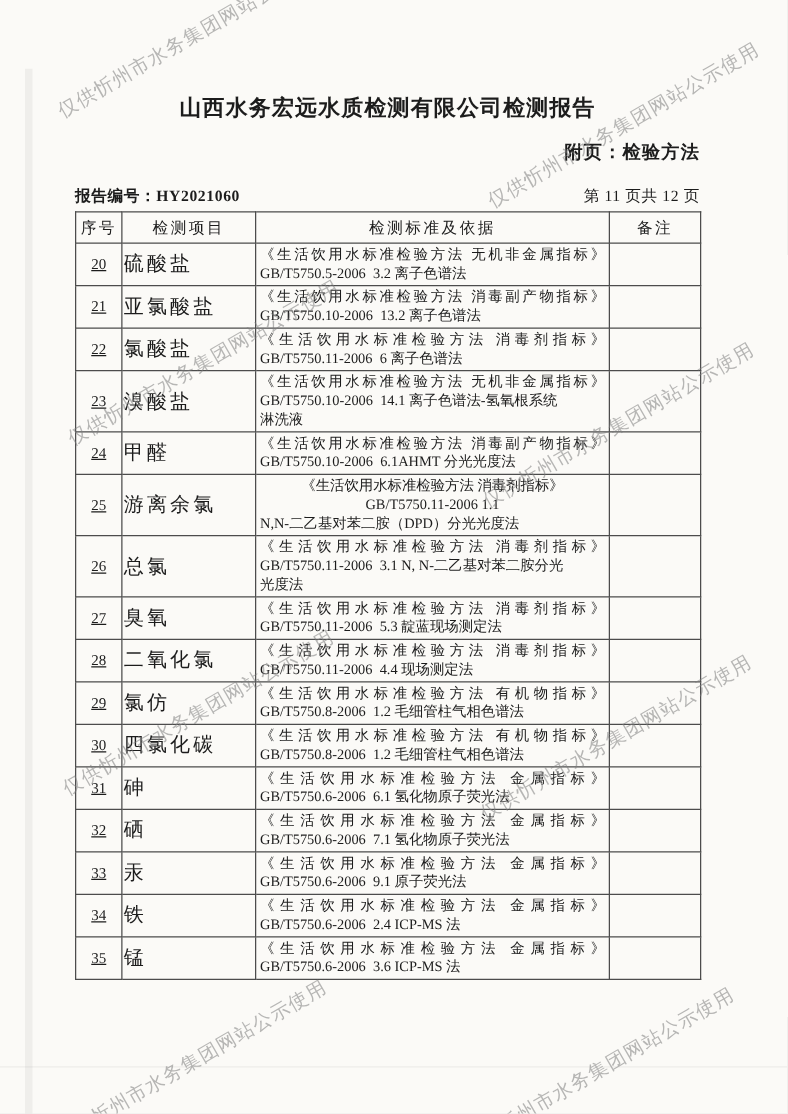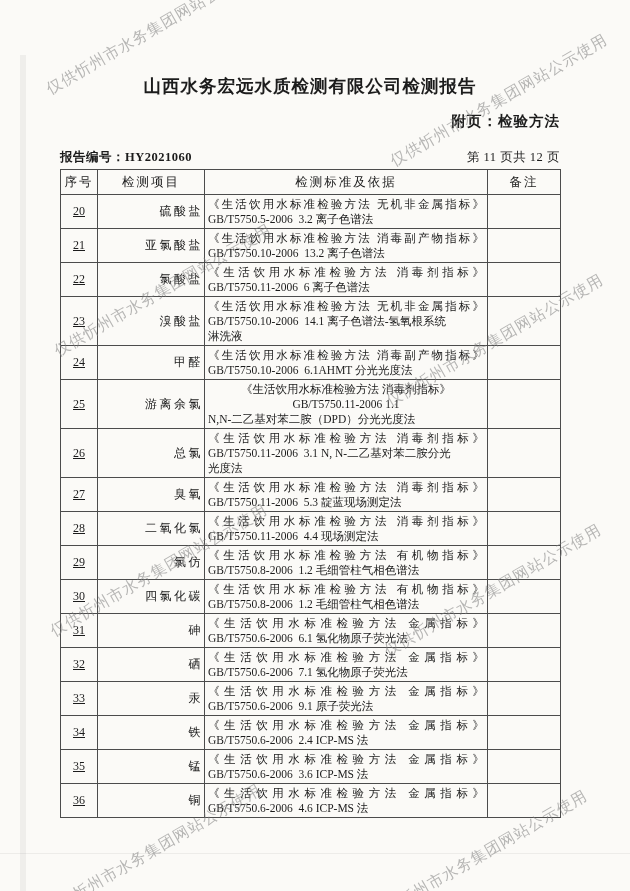--- a/index.html
+++ b/index.html
@@ -59,21 +59,21 @@
   table.methods col.c-std{width:283px;}
   table.methods col.c-note{width:73px;}
   table.methods th, table.methods td{
     border:1px solid #4c4c4c; vertical-align:middle;
   }
   table.methods th{
     height:22px; font-weight:normal; font-size:12.5px;
     letter-spacing:2px; text-align:center;
   }
   td.no{ text-align:center; font-size:12px;text-decoration:underline; }
-  td.item{ text-align:right; font-size:12px; letter-spacing:2.5px; }
+  td.item{ text-align:left; font-size:16px; letter-spacing:2.5px; }
   td.std{ font-size:11.5px; line-height:15px; padding:1.5px 3px; text-align:left;margin-left:44px; }
   td.note{}
   td.std .line{white-space:pre-wrap;}
   td.std .line.spread{text-align:justify; text-align-last:justify;}
   td.std .line.centerline{text-align:center;}
 </style>
 </head>
 <body>
 
 <div class="page">
@@ -257,26 +257,17 @@
           </tr>
           <tr>
             <td class="no">35</td>
             <td class="item">锰</td>
             <td class="std">
               <div class="line spread">《生活饮用水标准检验方法 金属指标》</div>
               <div class="line">GB/T5750.6-2006  3.6 ICP-MS 法</div>
             </td>
             <td class="note"></td>
           </tr>
-          <tr>
-            <td class="no">36</td>
-            <td class="item">铜</td>
-            <td class="std">
-              <div class="line spread">《生活饮用水标准检验方法 金属指标》</div>
-              <div class="line">GB/T5750.6-2006  4.6 ICP-MS 法</div>
-            </td>
-            <td class="note"></td>
-          </tr>
         </tbody>
     </table>
 
   </div>
 </div>
 
 </body></html>

